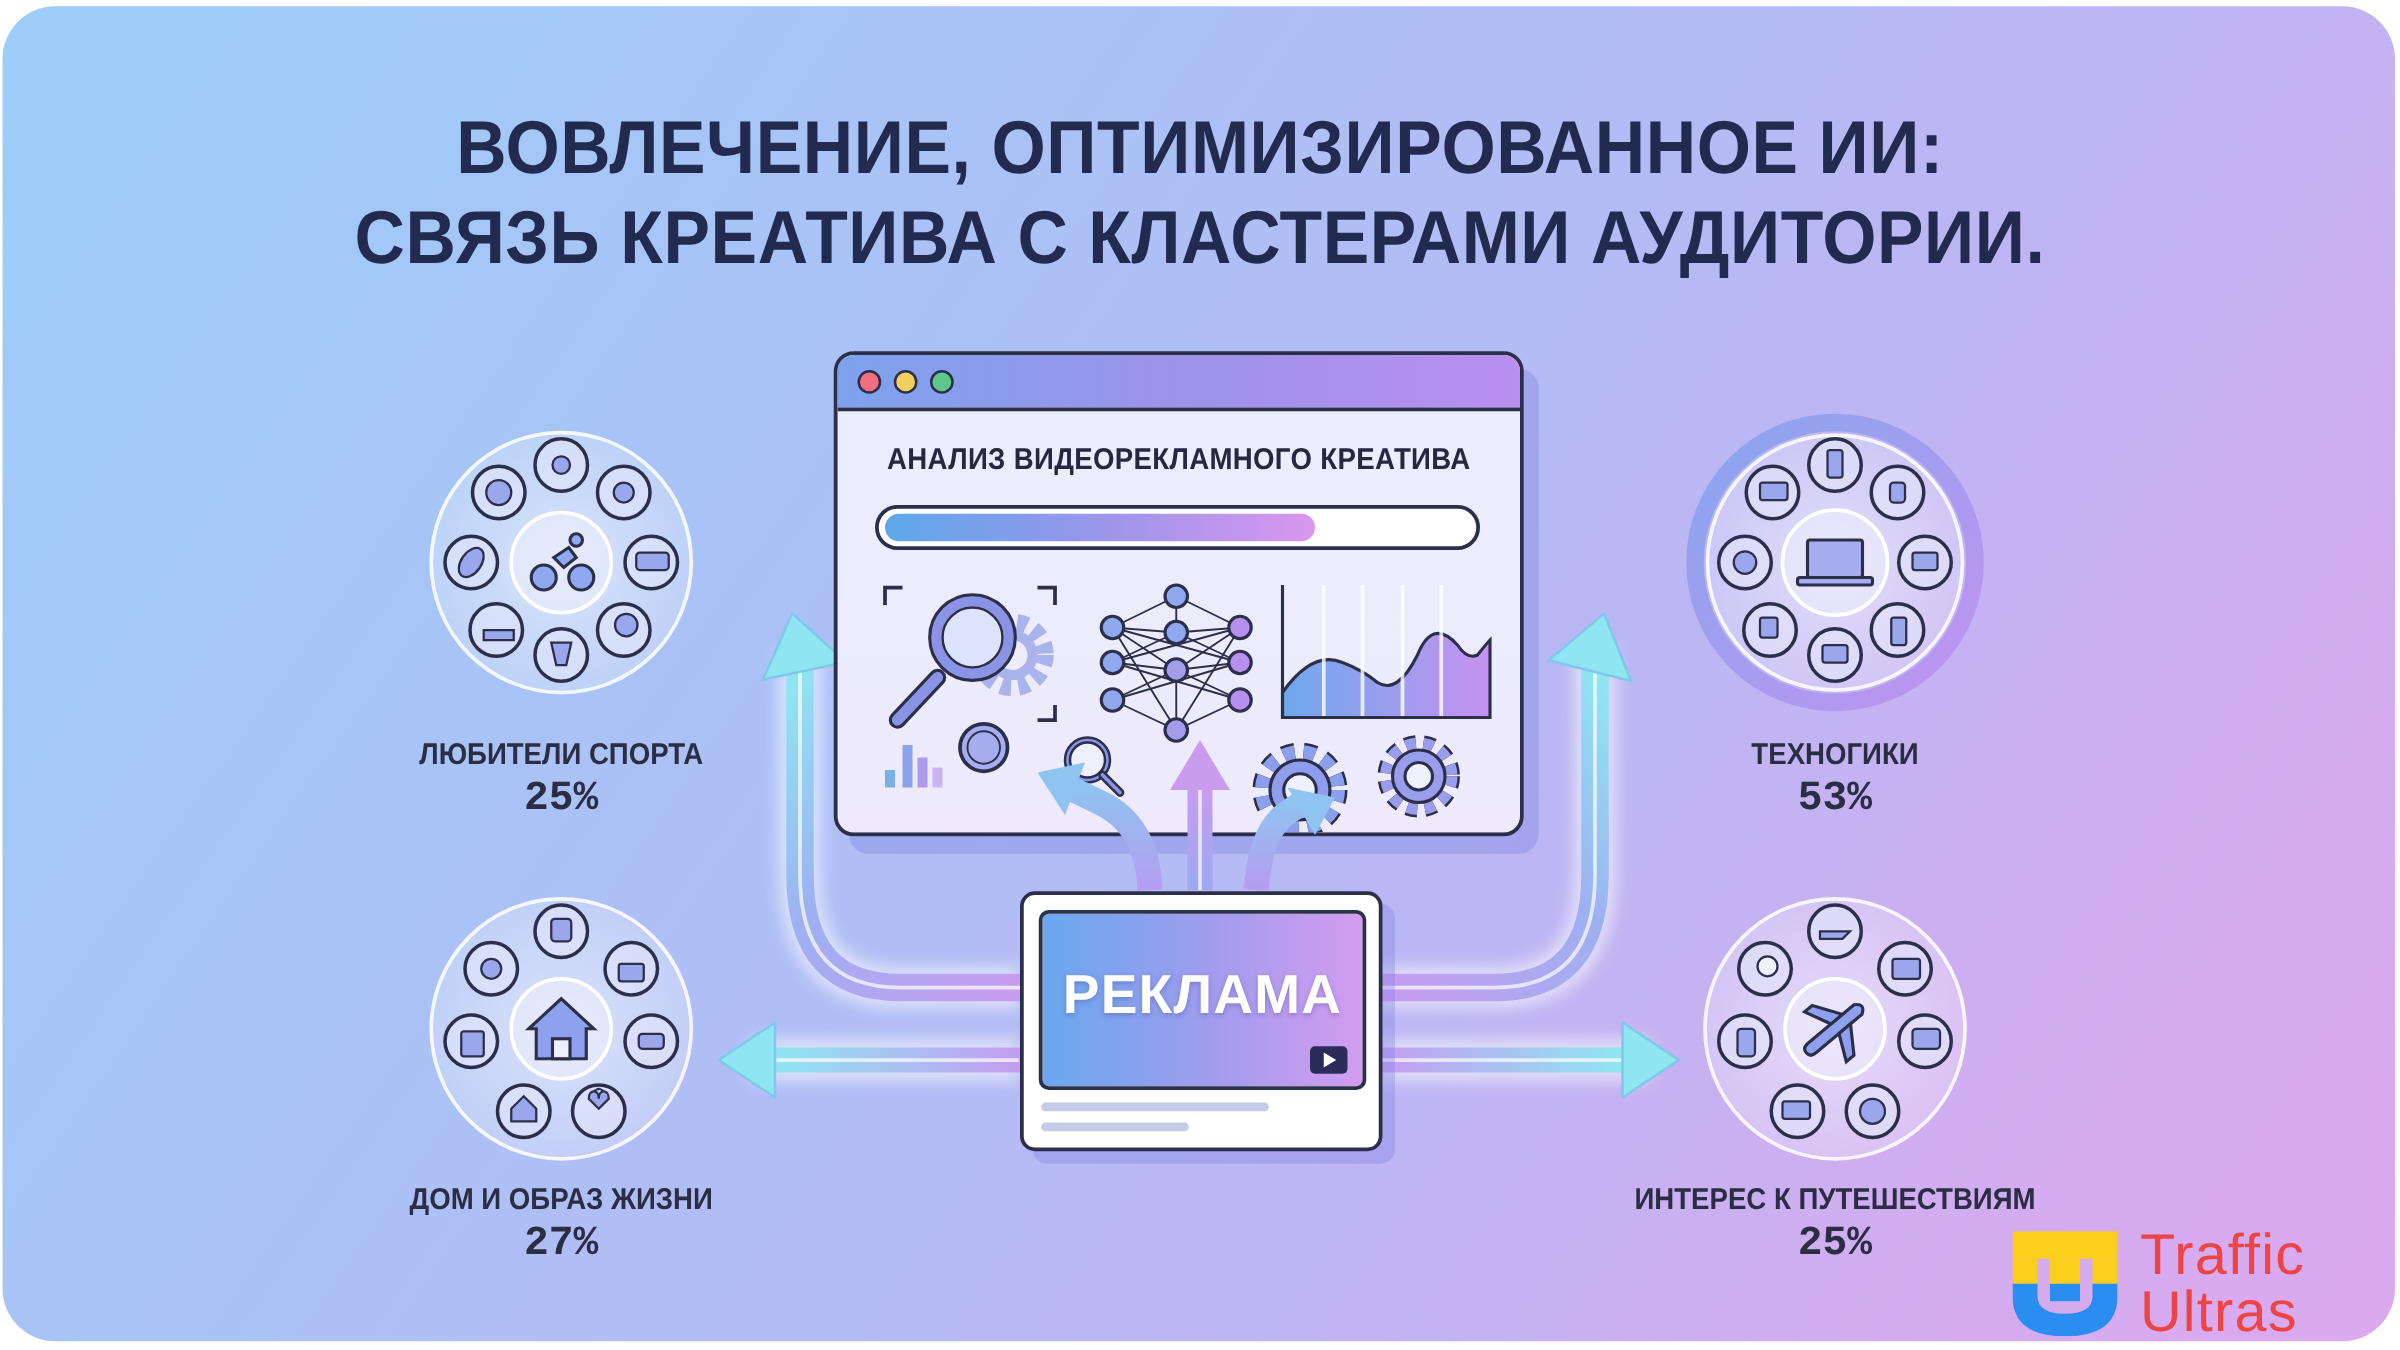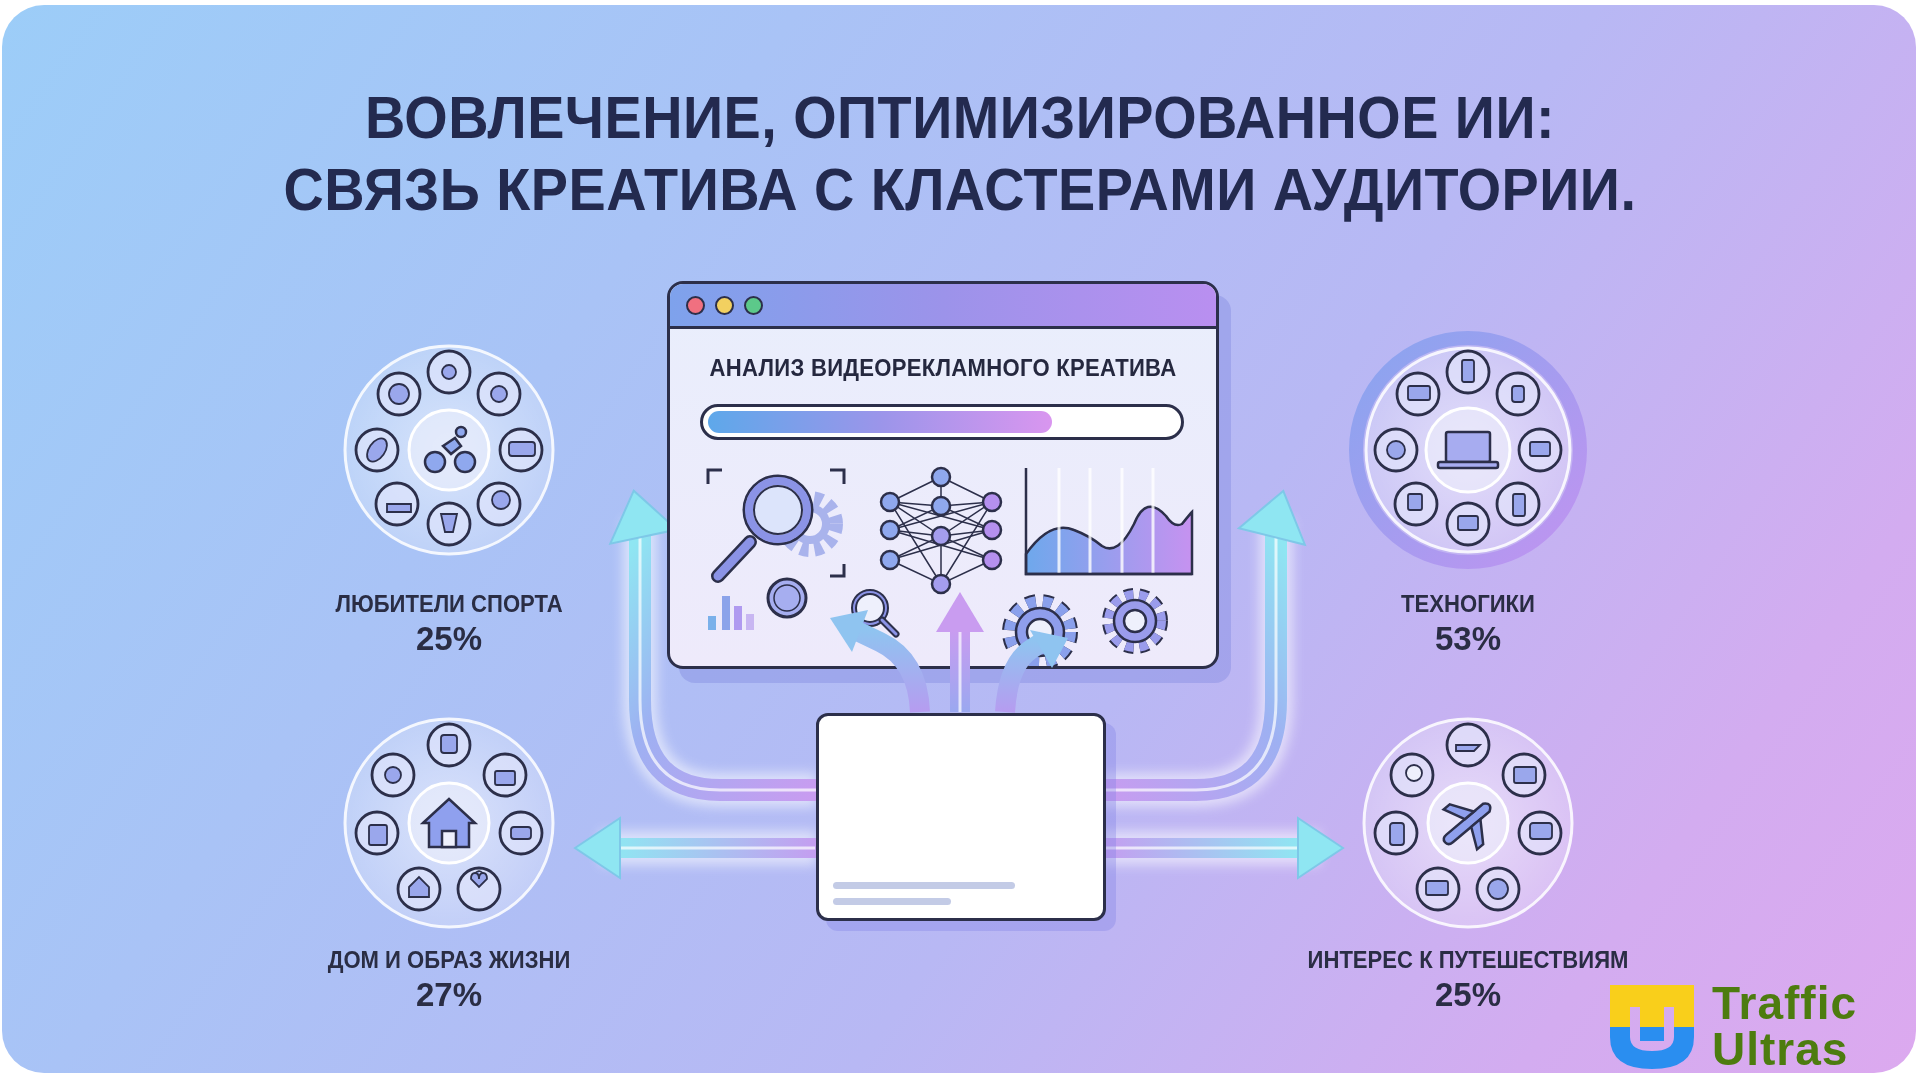--- a/index.html
+++ b/index.html
@@ -25,23 +25,23 @@
             box-shadow:10px 10px 0 rgba(130,130,230,0.35); }
   .adscreen { position:absolute; left:12px; top:12px; width:256px; height:138px; border:3px solid #2c2f4a; border-radius:8px;
               background:linear-gradient(90deg,#6aa8ee,#9e9ced,#d39cf0); }
   .adlabel { position:absolute; left:0; right:0; top:40px; text-align:center; color:#fff; font-weight:bold; font-size:44px; letter-spacing:1px;
              text-shadow:0 2px 4px rgba(60,60,140,0.35); }
   .play { position:absolute; right:12px; bottom:10px; width:30px; height:22px; background:#2a2c5a; border-radius:4px; }
   .play:after { content:""; position:absolute; left:11px; top:5px; border-left:10px solid #fff; border-top:6px solid transparent; border-bottom:6px solid transparent; }
   .line1 { position:absolute; left:14px; top:166px; width:182px; height:7px; border-radius:4px; background:#c3cbe6; }
   .line2 { position:absolute; left:14px; top:182px; width:118px; height:7px; border-radius:4px; background:#c3cbe6; }
   .cluster-label { position:absolute; width:400px; text-align:center; color:#2a2d44; font-weight:bold; font-size:24px; white-space:nowrap; transform:scaleX(0.92); }
-  .cluster-pct { position:absolute; width:200px; text-align:center; color:#2a2d44; font-weight:bold; font-size:33px; }
+  .cluster-pct { position:absolute; width:200px; text-align:center; color:#2a2d44; font-weight:bold; font-size:33px;font-family:Liberation Mono, monospace; }
   .logo { position:absolute; left:1610px; top:985px; }
-  .logo-text { position:absolute; left:1712px; top:980px; color:#4d7c0f; font-weight:bold; font-size:46px; line-height:46px; letter-spacing:1px; }
+  .logo-text { position:absolute; left:1712px; top:980px; color:#ef4444; font-weight:normal; font-size:46px; line-height:46px; letter-spacing:1px; }
 </style>
 </head>
 <body>
 
 <div class="card"></div>
 
 <div class="title">
   <div>ВОВЛЕЧЕНИЕ, ОПТИМИЗИРОВАННОЕ ИИ:</div>
   <div>СВЯЗЬ КРЕАТИВА С КЛАСТЕРАМИ АУДИТОРИИ.</div>
 </div>
@@ -212,20 +212,24 @@
   <path d="M920 712 Q918 660 880 642 L855 630" fill="none" stroke="url(#vA)" stroke-width="20"></path>
   <polygon points="830,618 868,610 852,652" fill="#8fc4f0"></polygon>
   <rect x="950" y="630" width="20" height="82" fill="url(#vB)"></rect>
   <line x1="960" y1="632" x2="960" y2="712" stroke="#fff" stroke-opacity="0.7" stroke-width="3"></line>
   <polygon points="960,592 936,632 984,632" fill="#c99cf0"></polygon>
   <path d="M1005 712 Q1008 665 1030 650 L1045 640" fill="none" stroke="url(#vA)" stroke-width="20"></path>
   <polygon points="1068,638 1030,630 1052,668" fill="#8fc4f0"></polygon>
 </svg>
 
 <div class="adcard">
+  <div class="adscreen">
+    <div class="adlabel">РЕКЛАМА</div>
+    <div class="play"></div>
+  </div>
   <div class="line1"></div>
   <div class="line2"></div>
 </div>
 
 <svg class="layer" width="1920" height="1080">
   <defs>
     <radialGradient id="disc">
         <stop offset="0" stop-color="#ffffff" stop-opacity="0.55"></stop>
         <stop offset="1" stop-color="#ffffff" stop-opacity="0.25"></stop>
       </radialGradient>

